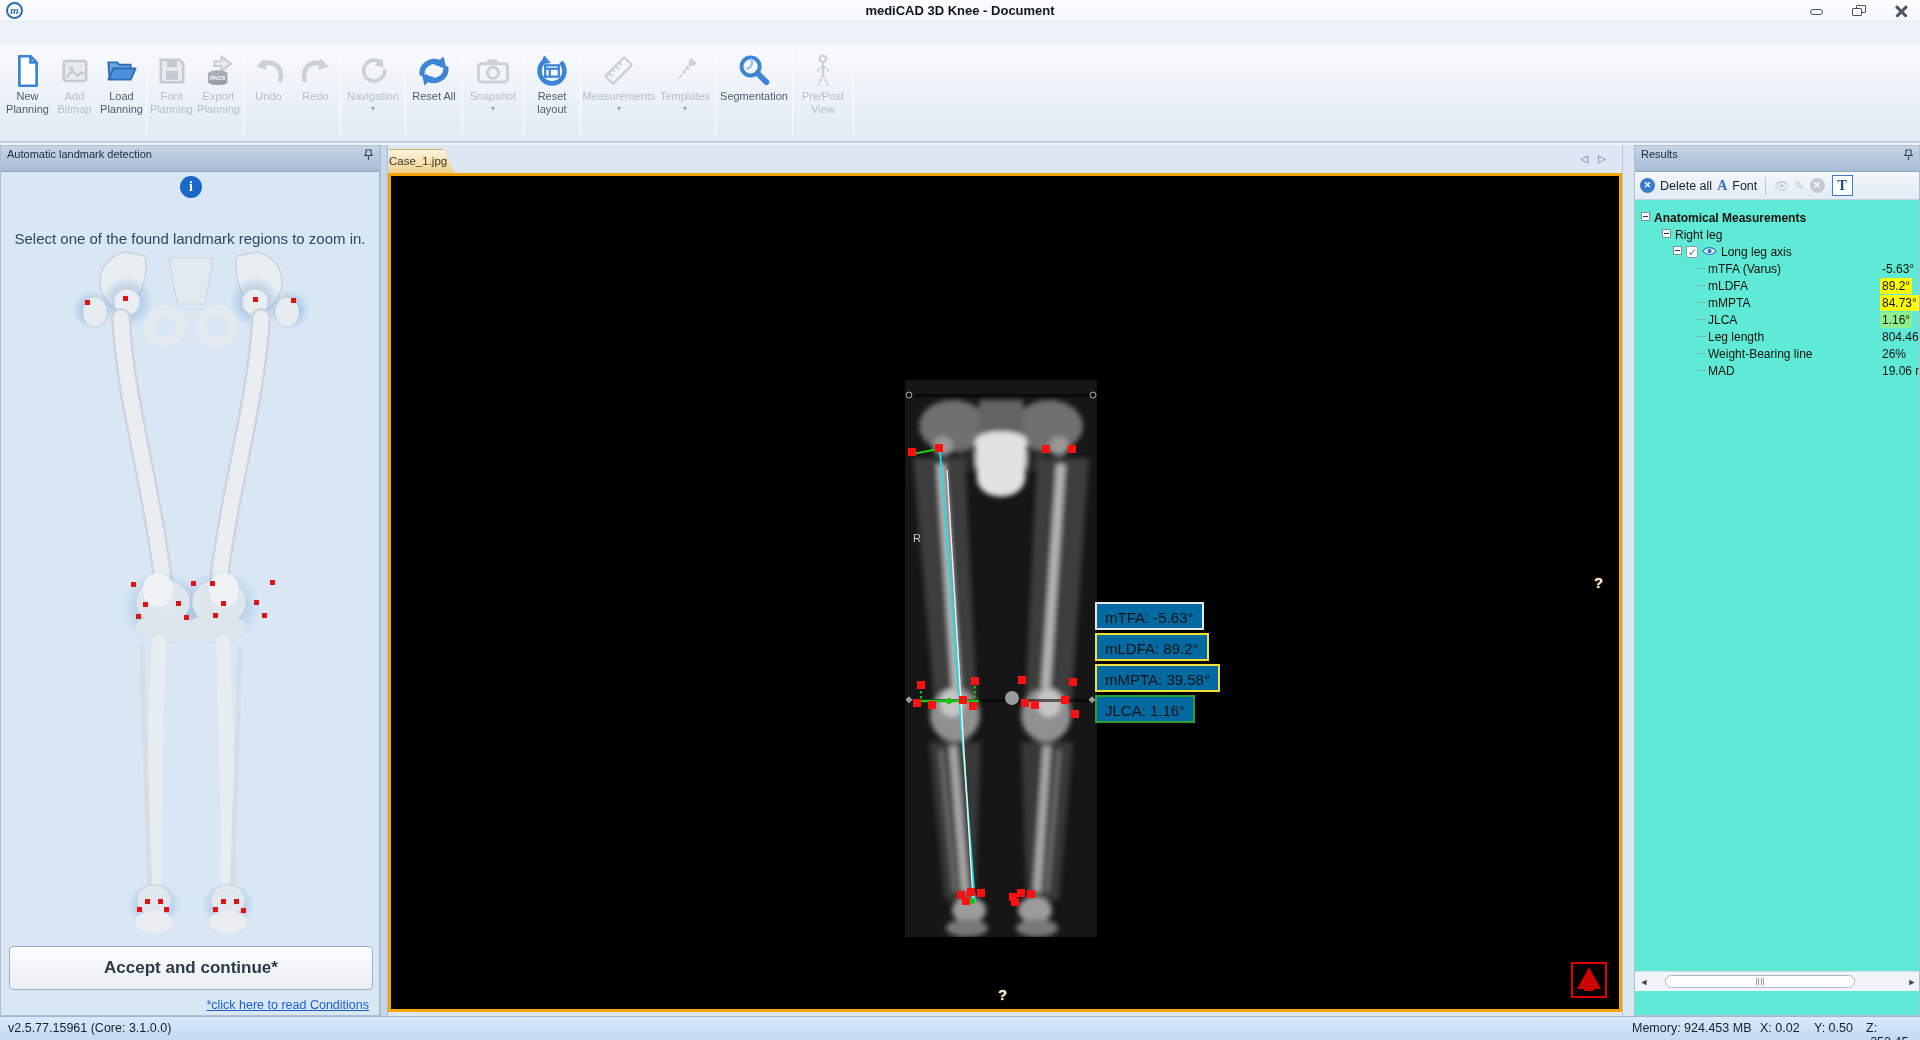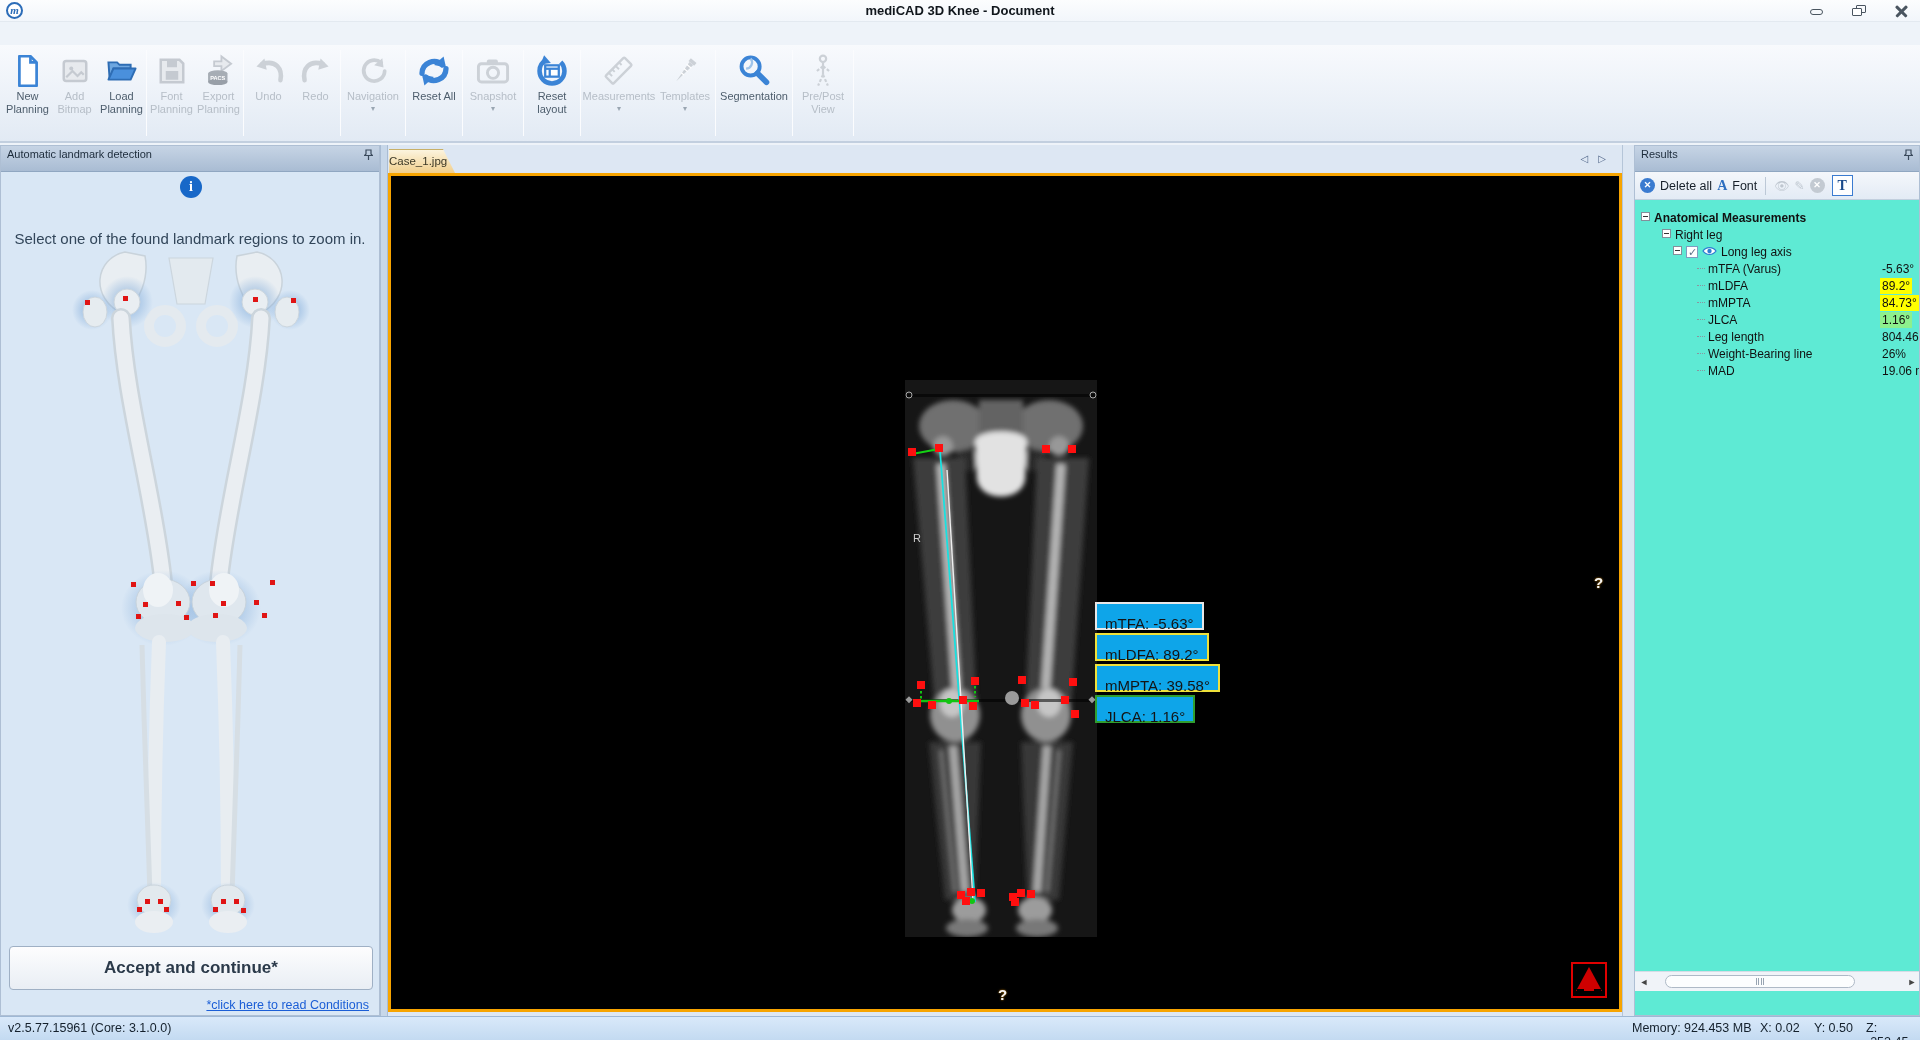--- a/index.html
+++ b/index.html
@@ -63,22 +63,22 @@
 
   
   .center { position:absolute; left:388px; top:0; width:1234px; height:871px; background:#dde7f3; }
   .tabstrip { position:absolute; left:0; top:0; width:100%; height:28px; }
   .doc-tab { position:absolute; left:1px; top:4px; width:66px; height:24px;
     background:linear-gradient(#fcf4de,#f1cf8c); clip-path:polygon(0 0,54px 0,66px 100%,0 100%);
     font-size:11.5px; color:#3c3826; line-height:23px; padding-left:0; border-top:1px solid #c8b068; cursor:pointer; }
   .tab-arrows { position:absolute; right:6px; top:8px; font-size:10px; color:#53688a; letter-spacing:10px; cursor:pointer;}
   .canvas { position:absolute; left:0; top:28px; width:1234px; height:839px; background:#000; border:3px solid #f7a400; }
   .xray { position:absolute; left:514px; top:204px; }
-  .mlabel { position:absolute; left:704px; height:28px; background:#0ea5e9; border:2px solid;
-    font-size:15px; color:#141414; line-height:24px; padding:8px 8px; white-space:nowrap; }
+  .mlabel { position:absolute; left:704px; height:28px; background:#0369a1; border:2px solid;
+    font-size:15px; color:#141414; line-height:24px; padding:2px 8px; white-space:nowrap; }
   .qmark { position:absolute; color:#f5f5f5; font-size:15px; font-weight:bold; text-shadow:0 0 2px #d98a00; }
   .warn-tri { position:absolute; left:1180px; top:786px; width:36px; height:36px; border:2px solid #e00000; }
   .warn-tri .tri { position:absolute; left:3px; top:3px; width:0; height:0;
     border-left:13px solid transparent; border-right:13px solid transparent; border-bottom:24px solid #cf0000; }
   .warn-tri .n1,.warn-tri .n2 { position:absolute; bottom:3px; width:7px; height:4px; background:#000; }
   .warn-tri .n1{left:4px;} .warn-tri .n2{right:4px;}
 
   .rsplit { position:absolute; left:1622px; top:0; width:12px; height:871px; background:#dce6f2; border-left:1px solid #b5c5d8; }
 
   

